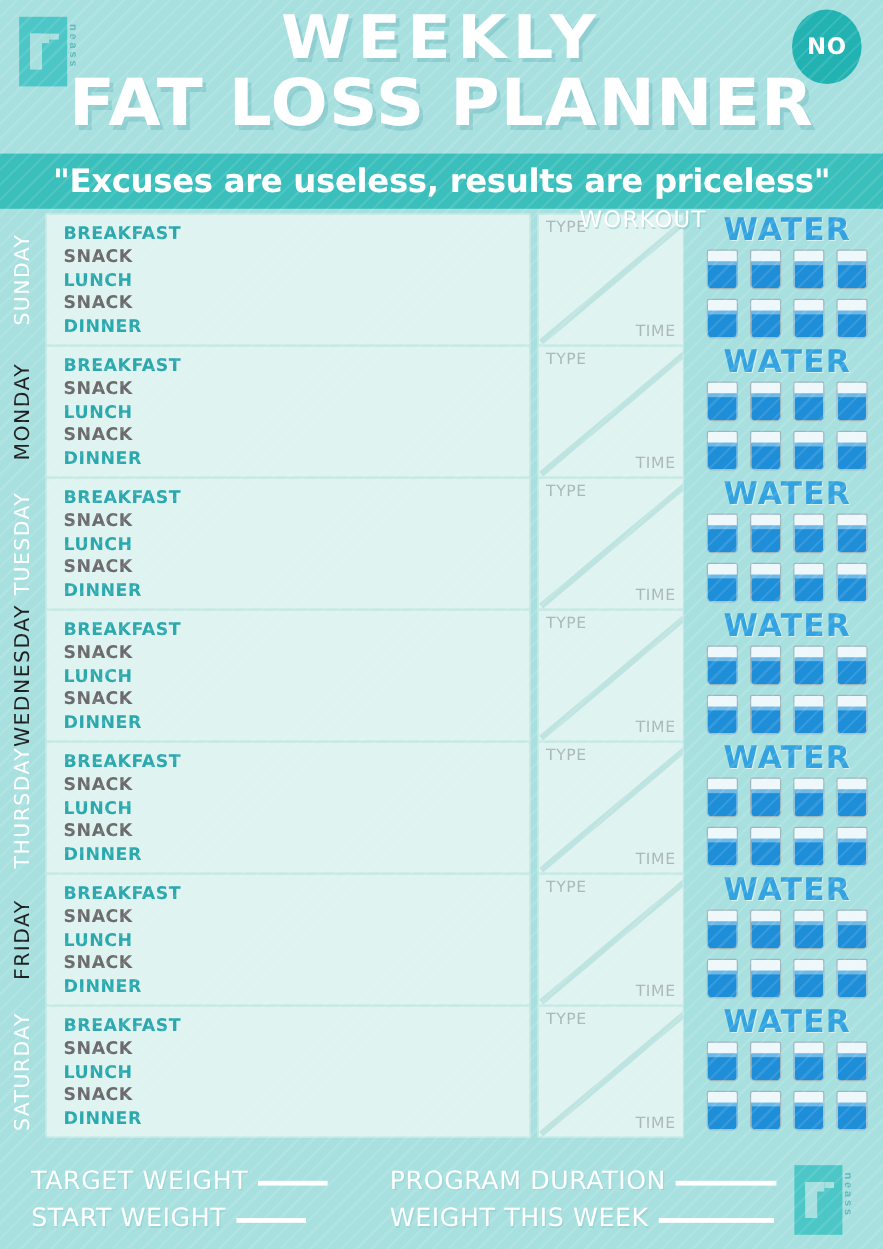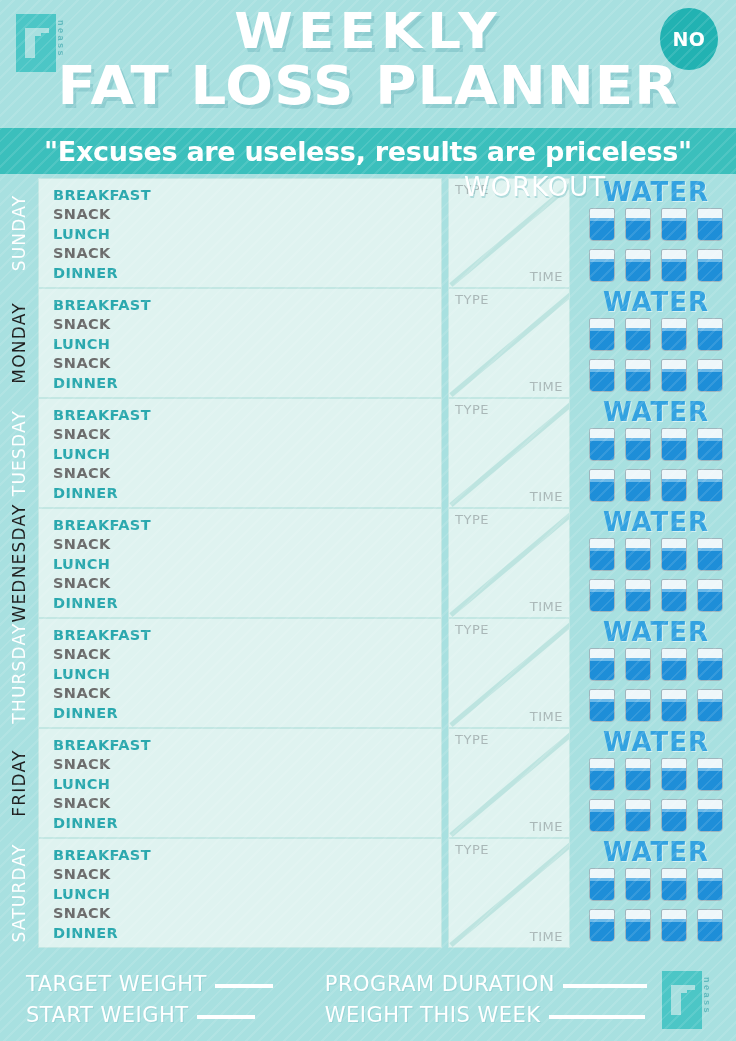--- a/index.html
+++ b/index.html
@@ -97,22 +97,22 @@
     font-family:"DejaVu Sans", sans-serif;
     letter-spacing:-0.3px;
     white-space:nowrap;
   }
 
   
   .planner{
     position:relative; height:785px; padding-top:4px;
   }
   .workout-label{
-    position:absolute; top:-2px; left:464px;
-    color:#ffffff; font-size:26px;
+    position:absolute; top:-2px; left:483px;
+    color:#ffffff; font-size:19px;
     font-family:"DejaVu Sans", sans-serif;
     letter-spacing:1px;
     text-shadow:1px 2px 0 rgba(120,190,195,0.45);
     z-index:6;
   }
 
   .day-row{
     display:flex; height:110px; margin-bottom:0px;
     position:relative; align-items:stretch;
   }

